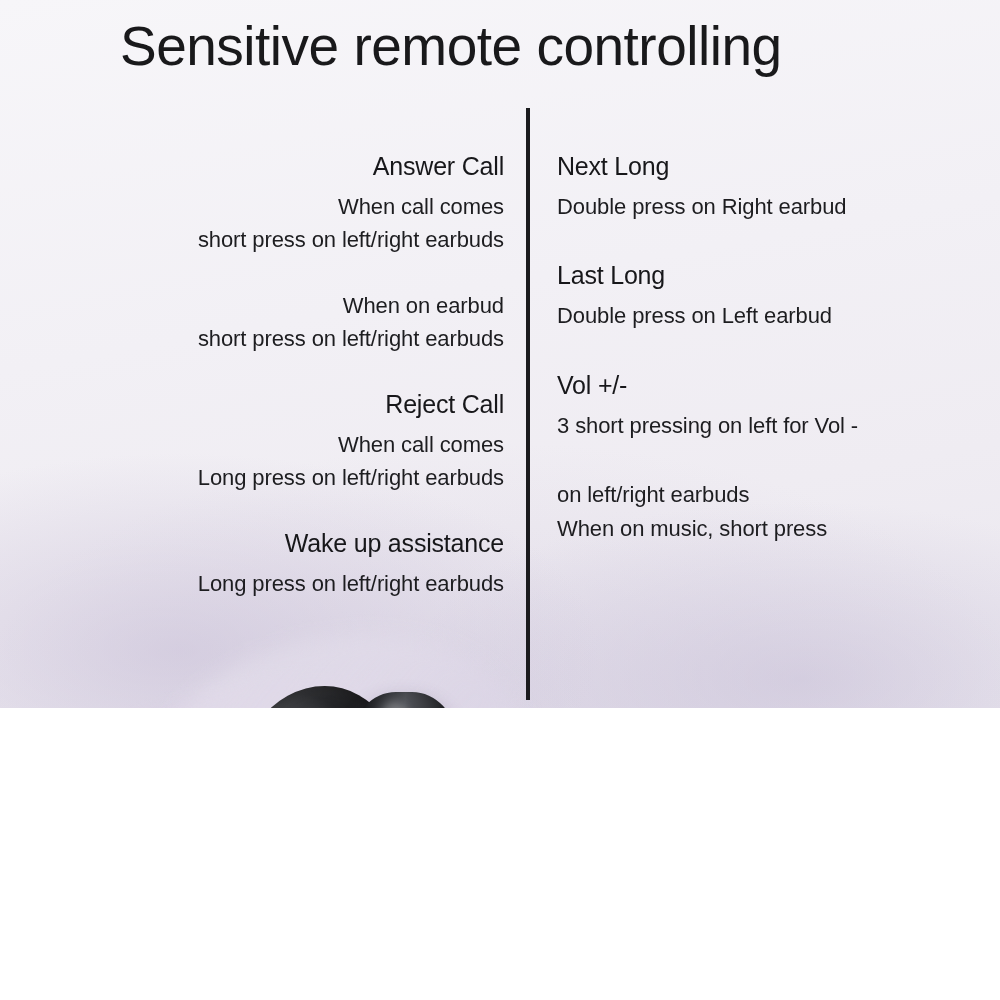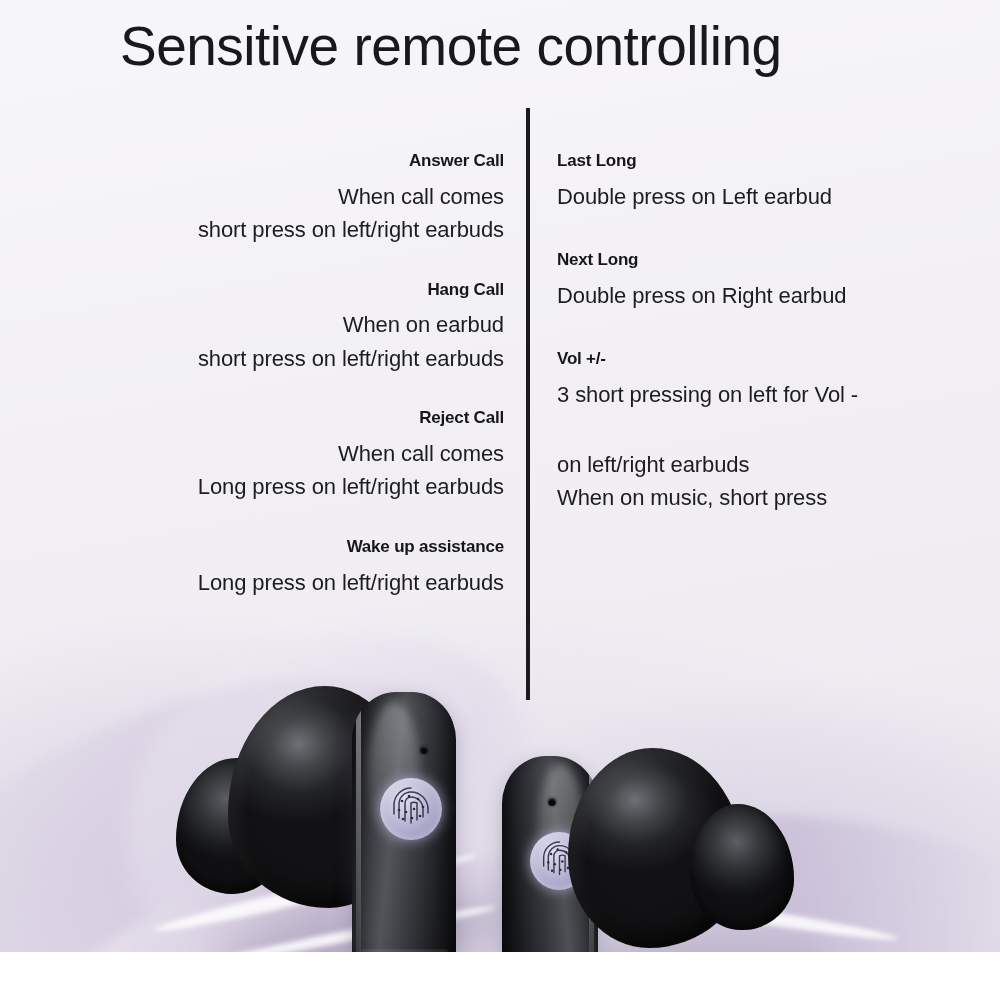--- a/index.html
+++ b/index.html
@@ -9,21 +9,21 @@
   body {
     width: 1000px;
     height: 1000px;
     font-family: "Liberation Sans", sans-serif;
     overflow: hidden;
   }
 
   #page {
     position: relative;
     width: 1000px;
-    height: 952px;
+    height: 708px;
     background:
       radial-gradient(ellipse 60% 40% at 18% 92%, rgba(196,186,212,0.55) 0%, rgba(196,186,212,0.0) 70%),
       radial-gradient(ellipse 55% 35% at 80% 96%, rgba(190,180,208,0.45) 0%, rgba(190,180,208,0.0) 72%),
       radial-gradient(ellipse 70% 50% at 50% 100%, rgba(205,197,218,0.40) 0%, rgba(205,197,218,0) 75%),
       linear-gradient(170deg, #f7f6f9 0%, #f2f0f5 42%, #efecf2 70%, #eae7ef 100%);
     overflow: hidden;
   }
 
   
   .bg-layer {
@@ -120,22 +120,22 @@
     width: 420px;
     text-align: left;
   }
 
   .feature {
     margin-bottom: 30px;
   }
   .feature:last-child { margin-bottom: 0; }
 
   .feat-title {
-    font-size: 17px;
-    font-weight: 700;
+    font-size: 25px;
+    font-weight: 400;
     color: #17171a;
     line-height: 1.28;
     letter-spacing: -0.2px;
   }
   .feat-line {
     font-size: 22px;
     font-weight: 400;
     color: #1d1d20;
     line-height: 1.52;
     letter-spacing: -0.1px;
@@ -258,21 +258,20 @@
 
     <div class="feature">
       <div class="feat-title">Answer Call</div>
       <div class="feat-body">
         <div class="feat-line">When call comes</div>
         <div class="feat-line">short press on left/right earbuds</div>
       </div>
     </div>
 
     <div class="feature">
-      <div class="feat-title">Hang Call</div>
       <div class="feat-body">
         <div class="feat-line">When on earbud</div>
         <div class="feat-line">short press on left/right earbuds</div>
       </div>
     </div>
 
     <div class="feature">
       <div class="feat-title">Reject Call</div>
       <div class="feat-body">
         <div class="feat-line">When call comes</div>
@@ -285,30 +284,30 @@
       <div class="feat-body">
         <div class="feat-line">Long press on left/right earbuds</div>
       </div>
     </div>
 
   </div>
 
   <div class="col col-right">
 
     <div class="feature">
+      <div class="feat-title">Next Long</div>
+      <div class="feat-body">
+        <div class="feat-line">Double press on Right earbud</div>
+      </div>
+    </div>
+
+    <div class="feature">
       <div class="feat-title">Last Long</div>
       <div class="feat-body">
         <div class="feat-line">Double press on Left earbud</div>
-      </div>
-    </div>
-
-    <div class="feature">
-      <div class="feat-title">Next Long</div>
-      <div class="feat-body">
-        <div class="feat-line">Double press on Right earbud</div>
       </div>
     </div>
 
     <div class="feature">
       <div class="feat-title">Vol +/-</div>
       <div class="feat-body">
         <div class="feat-line">3 short pressing on left for Vol -</div>
       </div>
     </div>
 

